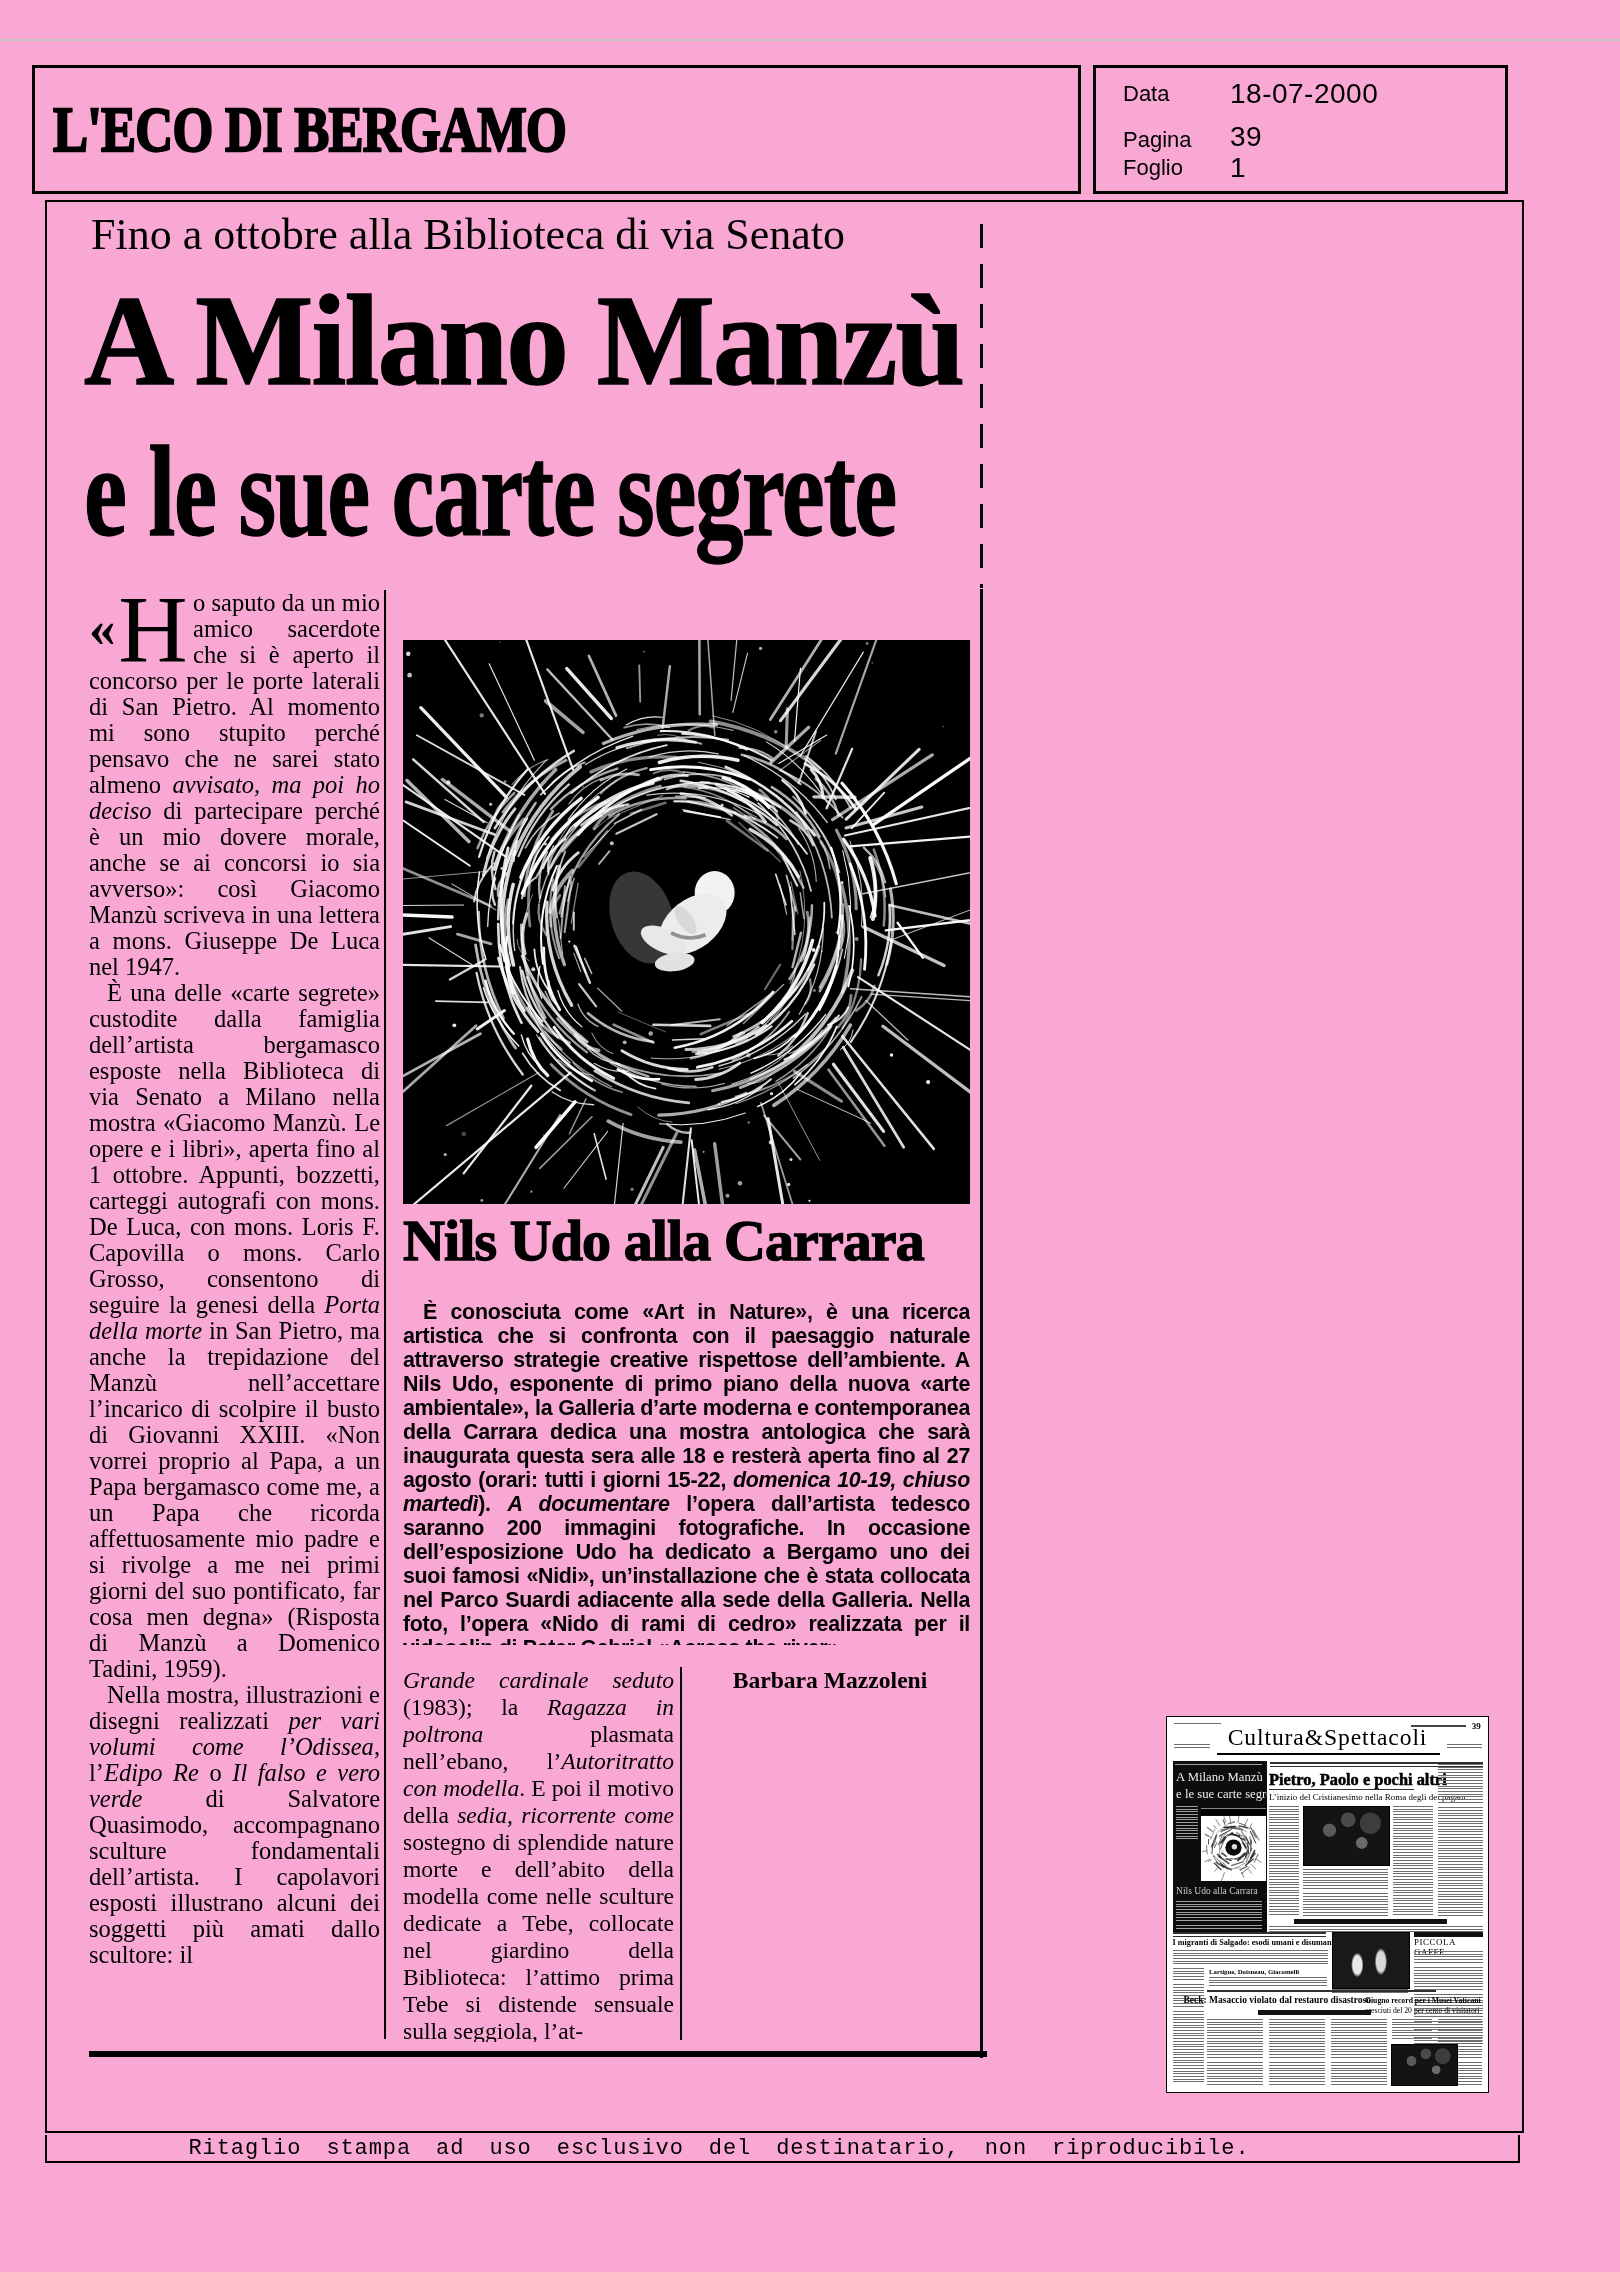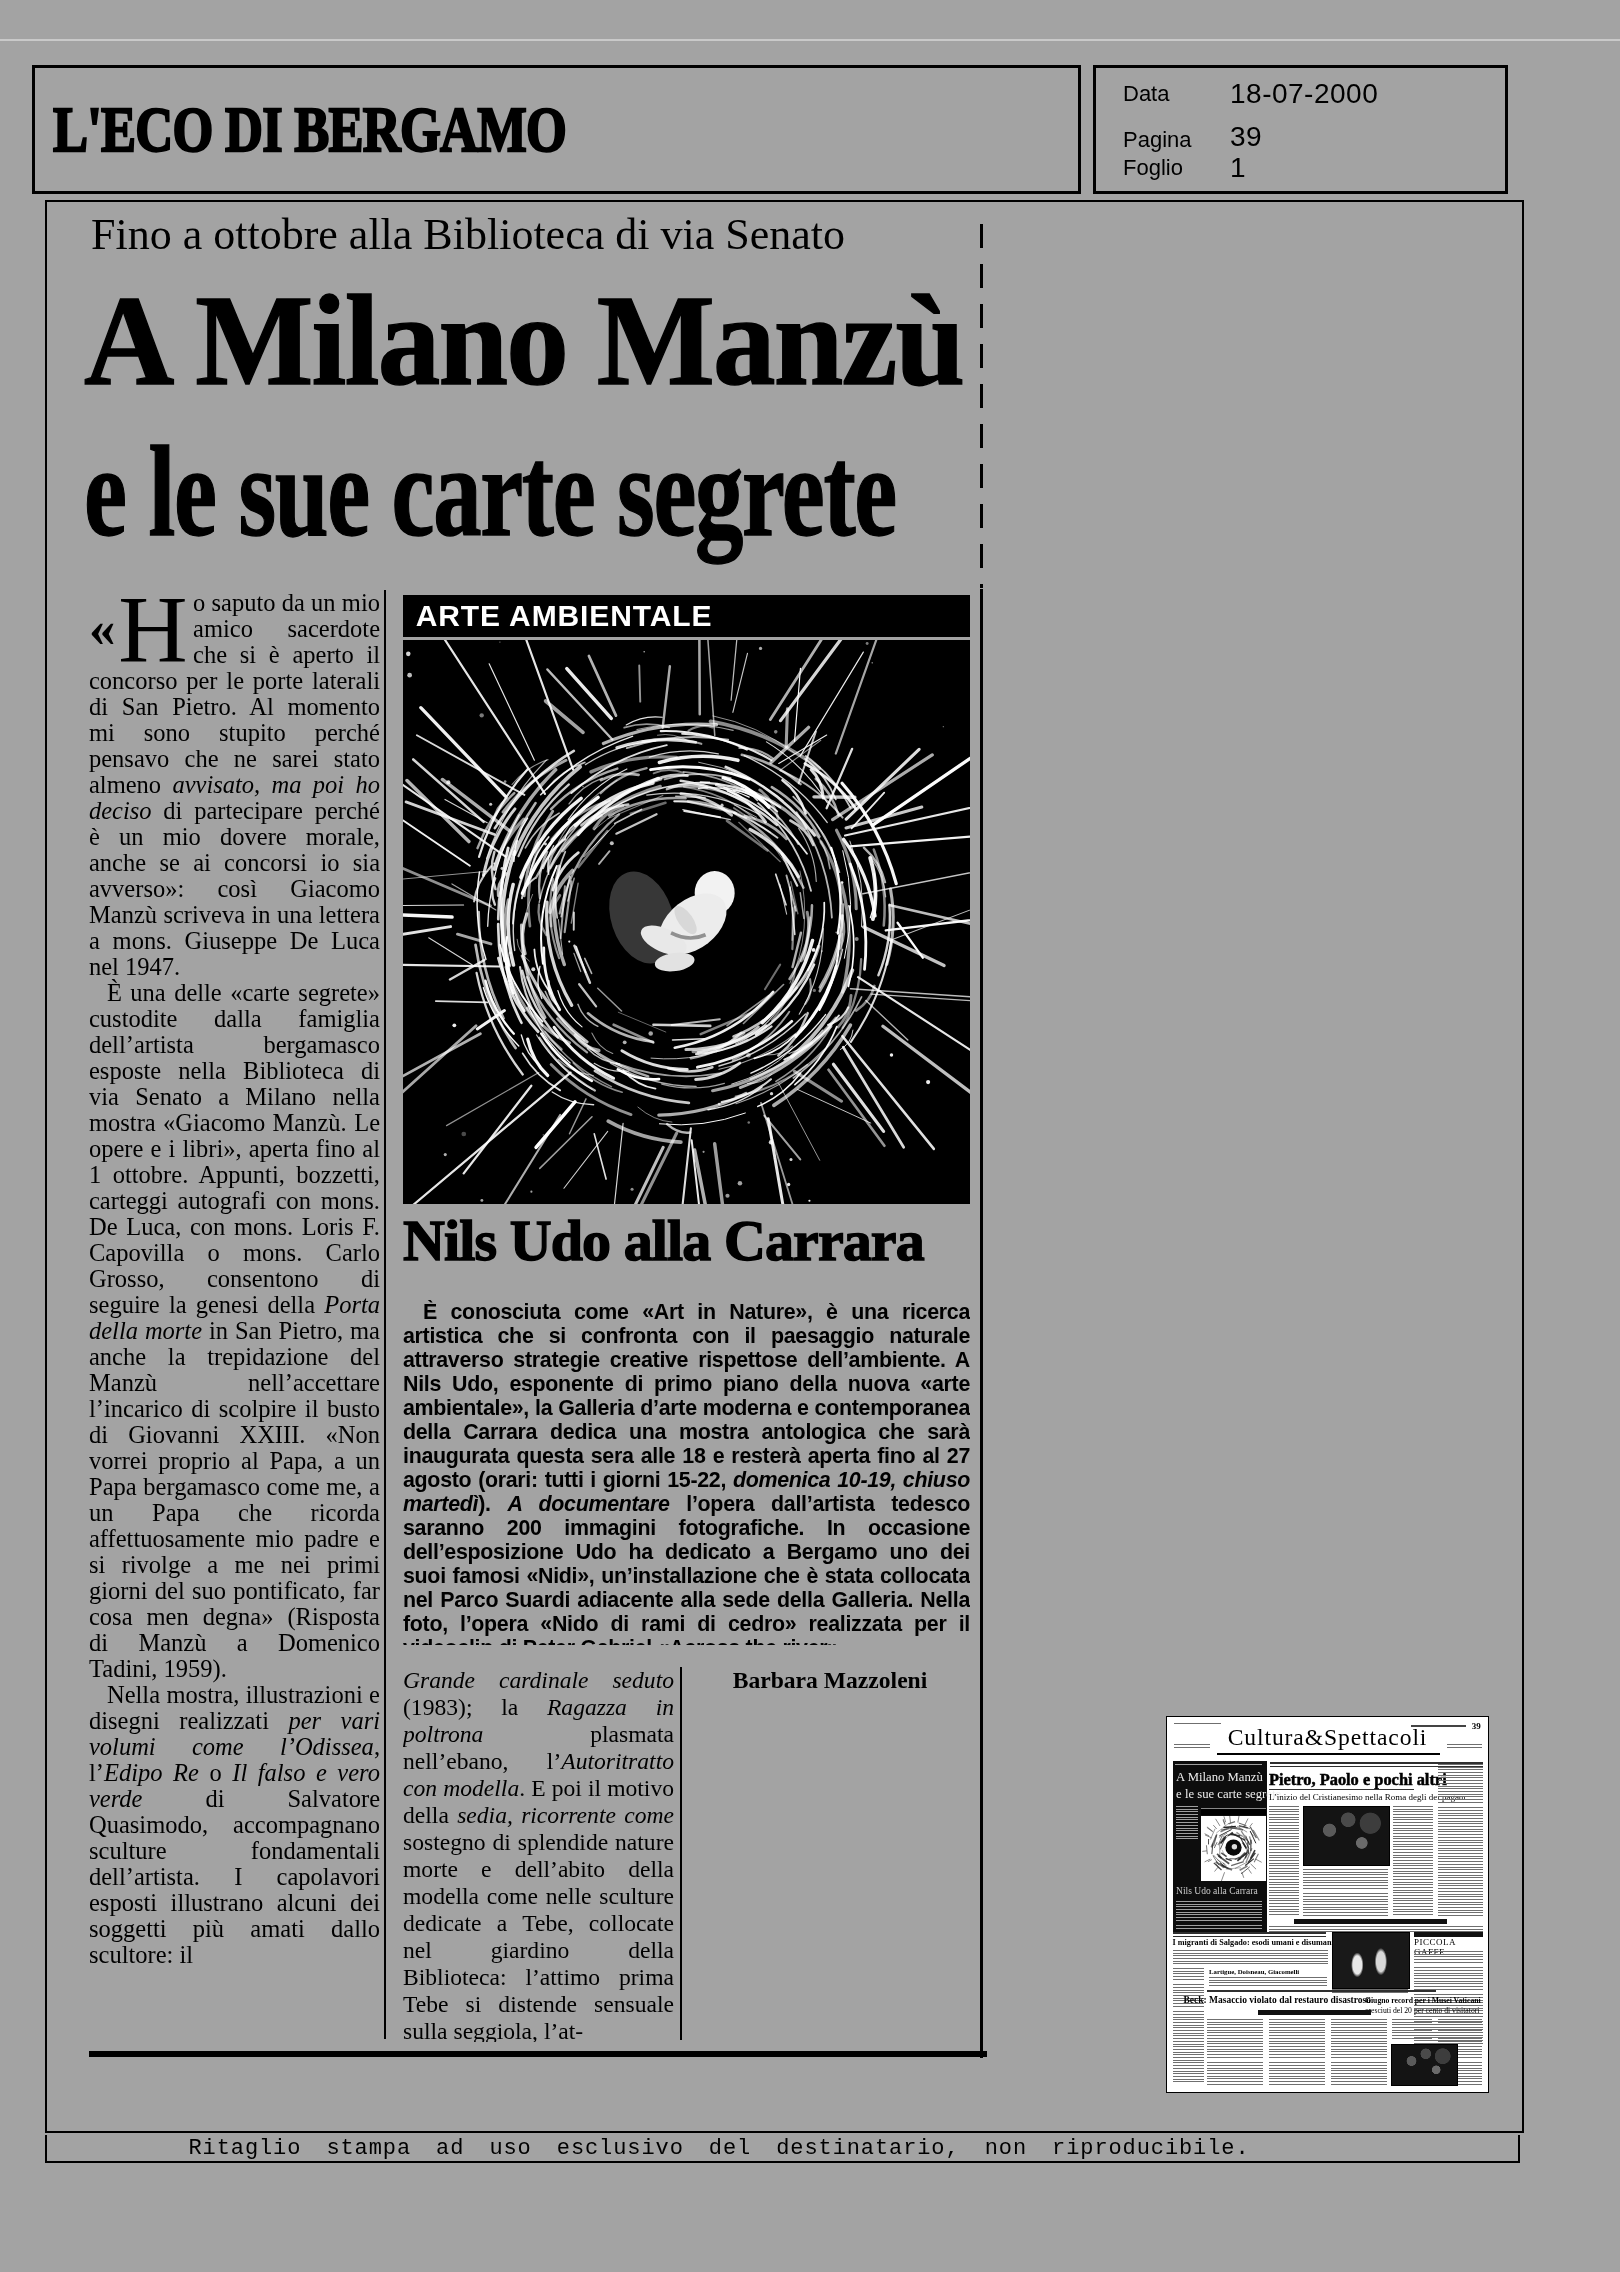--- a/index.html
+++ b/index.html
@@ -1,16 +1,16 @@
 <!DOCTYPE html>
 <html lang="it" style="font-size:14.5px"><head>
 <meta charset="utf-8">
 <style>
   html,body{margin:0;padding:0;background:#fff;}
-  .page{position:relative;width:1620px;height:2273px;background:#a3a3a3;overflow:hidden;
+  .page{position:relative;width:1620px;height:2273px;background:#f9a8d4;overflow:hidden;
         font-family:"Liberation Serif",serif;color:#000;}
   .abs{position:absolute;}
 
   
   .top-edge{position:absolute;left:0;top:39px;width:1620px;height:1.8px;background:#c9c9c9;}
   #masthead-box{position:absolute;left:32px;top:65px;width:1043px;height:123px;border:3.6px solid #000;}
   .masthead-text{position:absolute;left:18px;top:50%;transform:translateY(-50%) scaleX(0.82);
       transform-origin:left center;font-weight:bold;font-size:64px;letter-spacing:-0.9px;
       -webkit-text-stroke:2.3px #000;white-space:nowrap;}
   #data-box{position:absolute;left:1093px;top:65px;width:409px;height:123px;border:3.6px solid #000;
@@ -143,21 +143,20 @@
       <p class="par"><span class="drop-g">«</span><span class="drop-h">H</span><span>o saputo da un mio amico sacerdote che si è aperto il concorso per le porte laterali di San Pietro. Al momento mi sono stupito perché pensavo che ne sarei stato almeno </span><i>avvisato, ma poi ho deciso</i><span> di partecipare perché è un mio dovere morale, anche se ai concorsi io sia avverso»: così Giacomo Manzù scriveva in una lettera a mons. Giuseppe De Luca nel 1947.</span></p>
       <p class="par ind"><span>È una delle «carte segrete» custodite dalla famiglia dell’artista bergamasco esposte nella Biblioteca di via Senato a Milano nella mostra «Giacomo Manzù. Le opere e i libri», aperta fino al 1 ottobre. Appunti, bozzetti, carteggi autografi con mons. De Luca, con mons. Loris F. Capovilla o mons. Carlo Grosso, consentono di seguire la genesi della </span><i>Porta della morte</i><span> in San Pietro, ma anche la trepidazione del Manzù nell’accettare l’incarico di scolpire il busto di Giovanni XXIII. «Non vorrei proprio al Papa, a un Papa bergamasco come me, a un Papa che ricorda affettuosamente mio padre e si rivolge a me nei primi giorni del suo pontificato, far cosa men degna» (Risposta di Manzù a Domenico Tadini, 1959).</span></p>
       <p class="par ind"><span>Nella mostra, illustrazioni e disegni realizzati </span><i>per vari volumi come l’Odissea</i><span>, l’</span><i>Edipo Re</i><span> o </span><i>Il falso e vero verde</i><span> di Salvatore Quasimodo, accompagnano sculture fondamentali dell’artista. I capolavori esposti illustrano alcuni dei soggetti più amati dallo scultore: il</span></p>
     </div>
 
   <div id="vrule-left" class="vrule"></div>
   <div id="vrule-mid" class="vrule"></div>
   <div id="vrule-right-dash"></div>
   <div id="vrule-right" class="vrule"></div>
 
-  <div id="arte-bar">ARTE AMBIENTALE</div>
   <div id="photo">
     <svg id="nest-svg" width="567" height="564" viewBox="0 0 624 620">
         <rect x="0" y="0" width="624" height="620" fill="#000"></rect>
         <circle cx="7.3" cy="38.4" r="2.6" fill="#fff" opacity="0.74"></circle>
         <circle cx="325.4" cy="251.4" r="1.5" fill="#fff" opacity="0.42"></circle>
         <circle cx="345.3" cy="452.5" r="1.1" fill="#fff" opacity="0.36"></circle>
         <circle cx="476.8" cy="321.4" r="1.0" fill="#fff" opacity="0.51"></circle>
         <circle cx="183.0" cy="331.5" r="1.2" fill="#fff" opacity="0.93"></circle>
         <circle cx="154.5" cy="544.2" r="1.0" fill="#fff" opacity="0.35"></circle>
         <circle cx="96.5" cy="180.4" r="1.7" fill="#fff" opacity="0.78"></circle>

